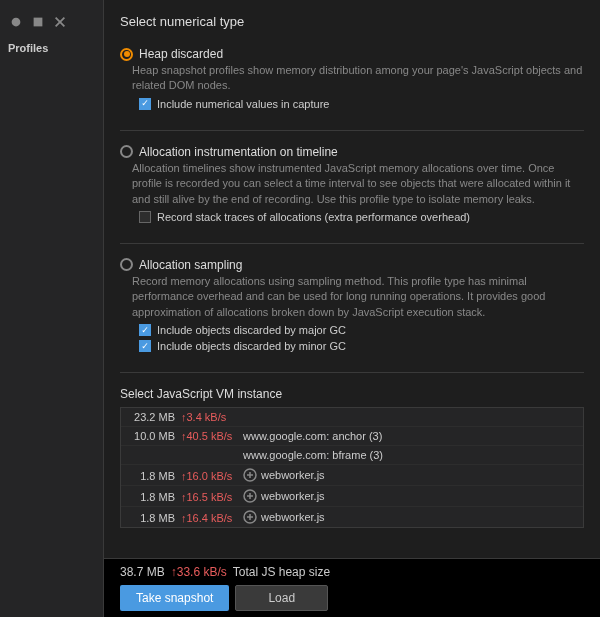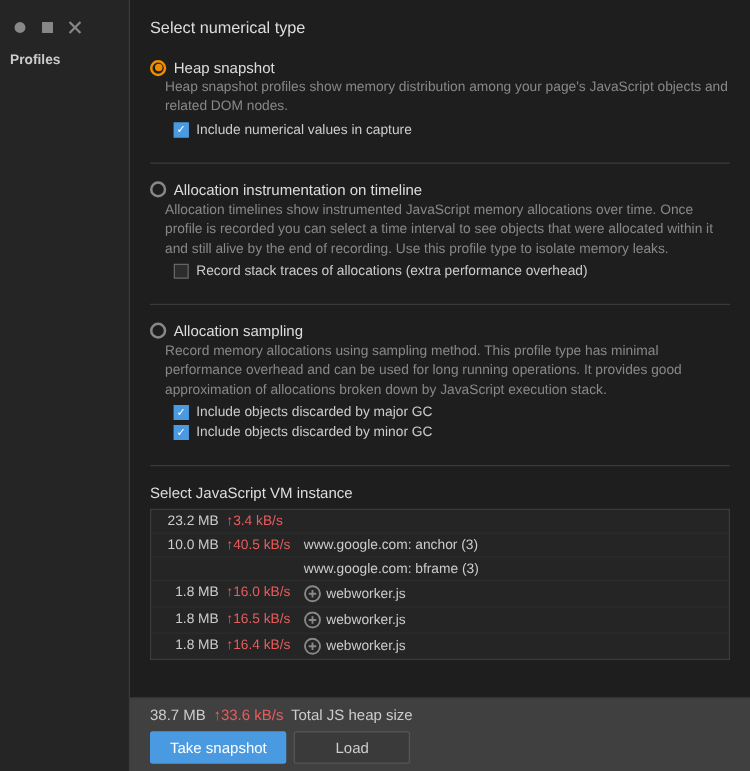--- a/index.html
+++ b/index.html
@@ -159,21 +159,21 @@
       color: #ddd;
       margin-bottom: 6px;
     }
     .vm-table {
       border: 1px solid #3a3a3a;
       background: #252526;
       width: 100%;
     }
     .vm-row {
       display: flex;
-      align-items: flex-start;
+      align-items: flex-end;
       padding: 3px 8px;
       gap: 6px;
       border-bottom: 1px solid #2d2d2d;
       cursor: pointer;
     }
     .vm-row:last-child { border-bottom: none; }
     .vm-size {
       color: #ccc;
       font-size: 11px;
       width: 46px;
@@ -196,21 +196,21 @@
     .vm-icon {
       width: 14px;
       height: 14px;
       flex-shrink: 0;
     }
 
     
     .footer {
       border-top: 1px solid #3a3a3a;
       padding: 6px 16px;
-      background: #404040;
+      background: #000000;
     }
     .footer-stats {
       display: flex;
       align-items: center;
       gap: 6px;
       margin-bottom: 6px;
     }
     .footer-mb {
       color: #ccc;
       font-size: 12px;
@@ -283,21 +283,21 @@
 
 <div class="content-wrapper">
   <div class="main">
 
     <div class="section-title">Select numerical type</div>
 
     <div class="radio-option">
       <div class="radio-row">
         <div class="radio-circle selected">
         </div>
-        <span class="radio-label">Heap snapshot</span>
+        <span class="radio-label">Heap discarded</span>
       </div>
       <div class="radio-desc">Heap snapshot profiles show memory distribution among your page's JavaScript objects and related DOM nodes.</div>
       <div class="checkbox-row">
         <div class="checkbox-box">
           <span class="checkbox-check">✓</span>
         </div>
         <span class="checkbox-label">Include numerical values in capture</span>
       </div>
     </div>
 

